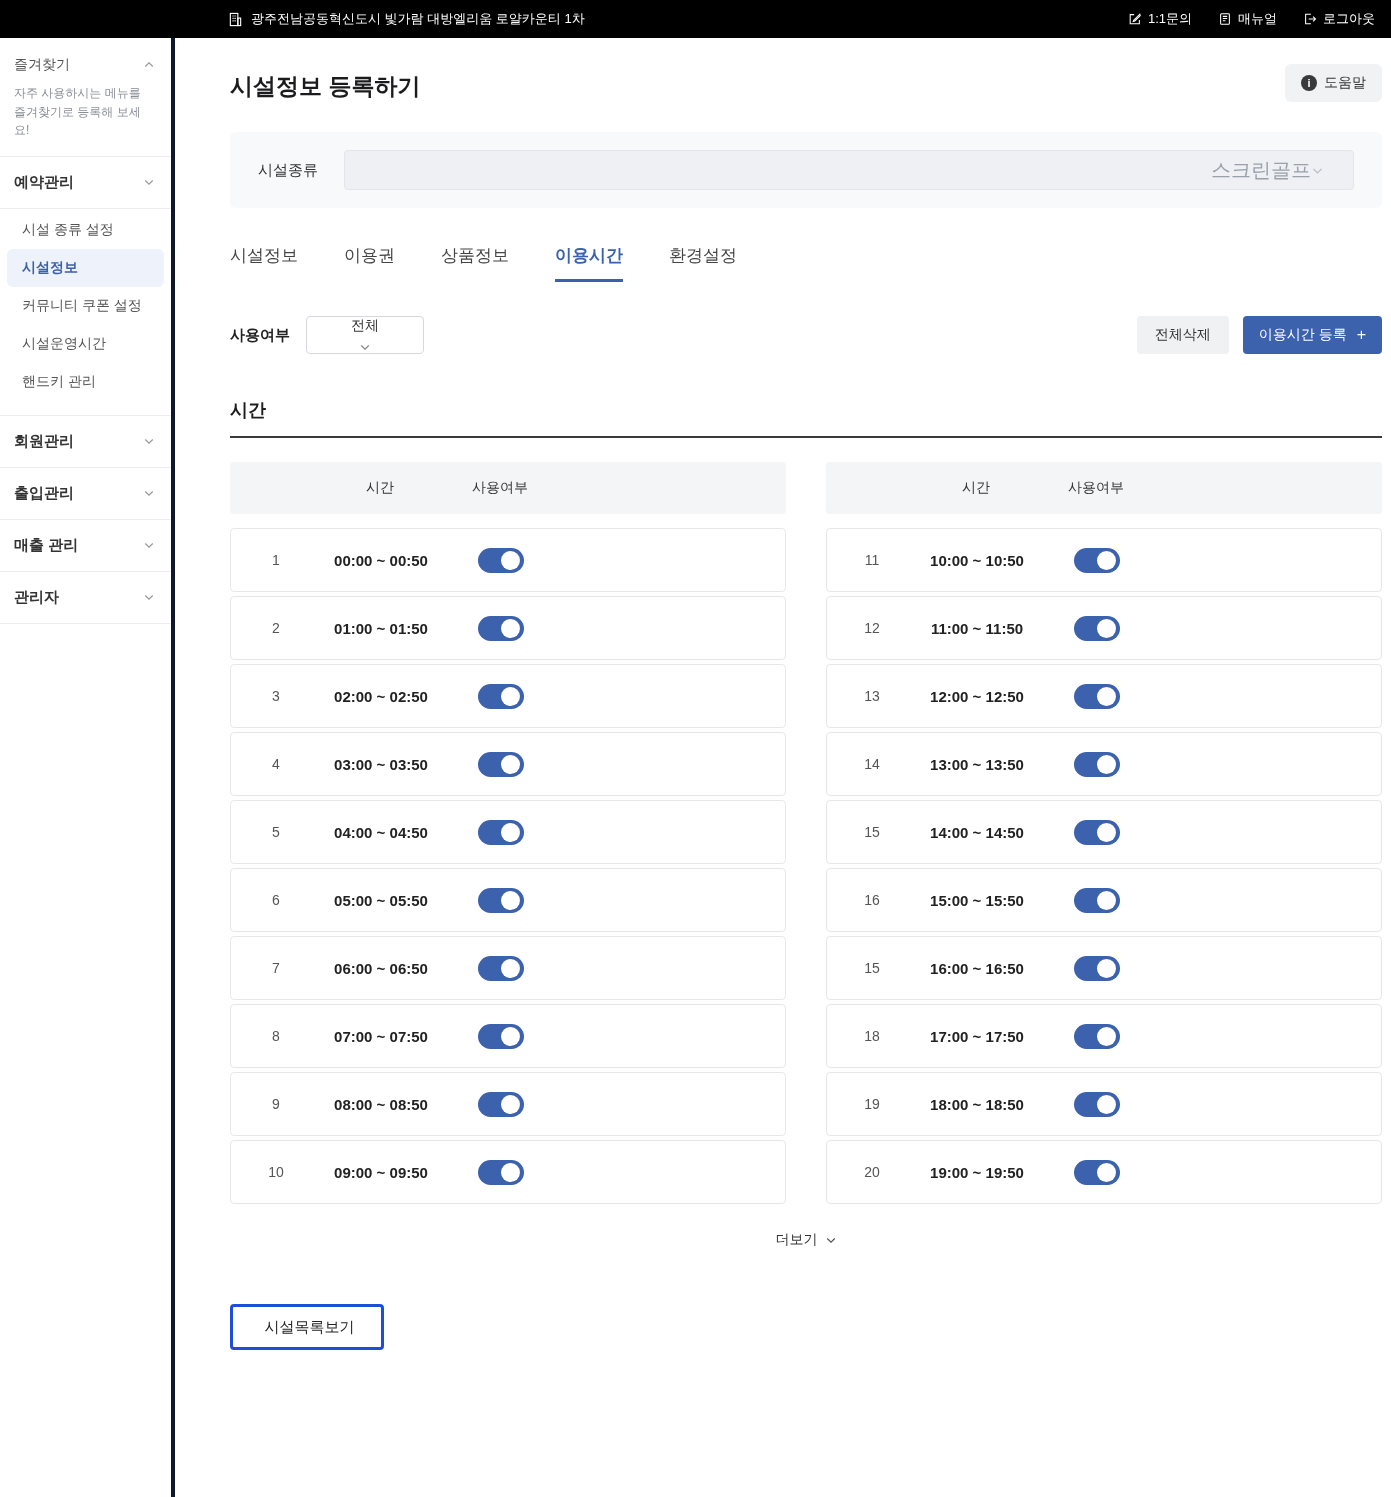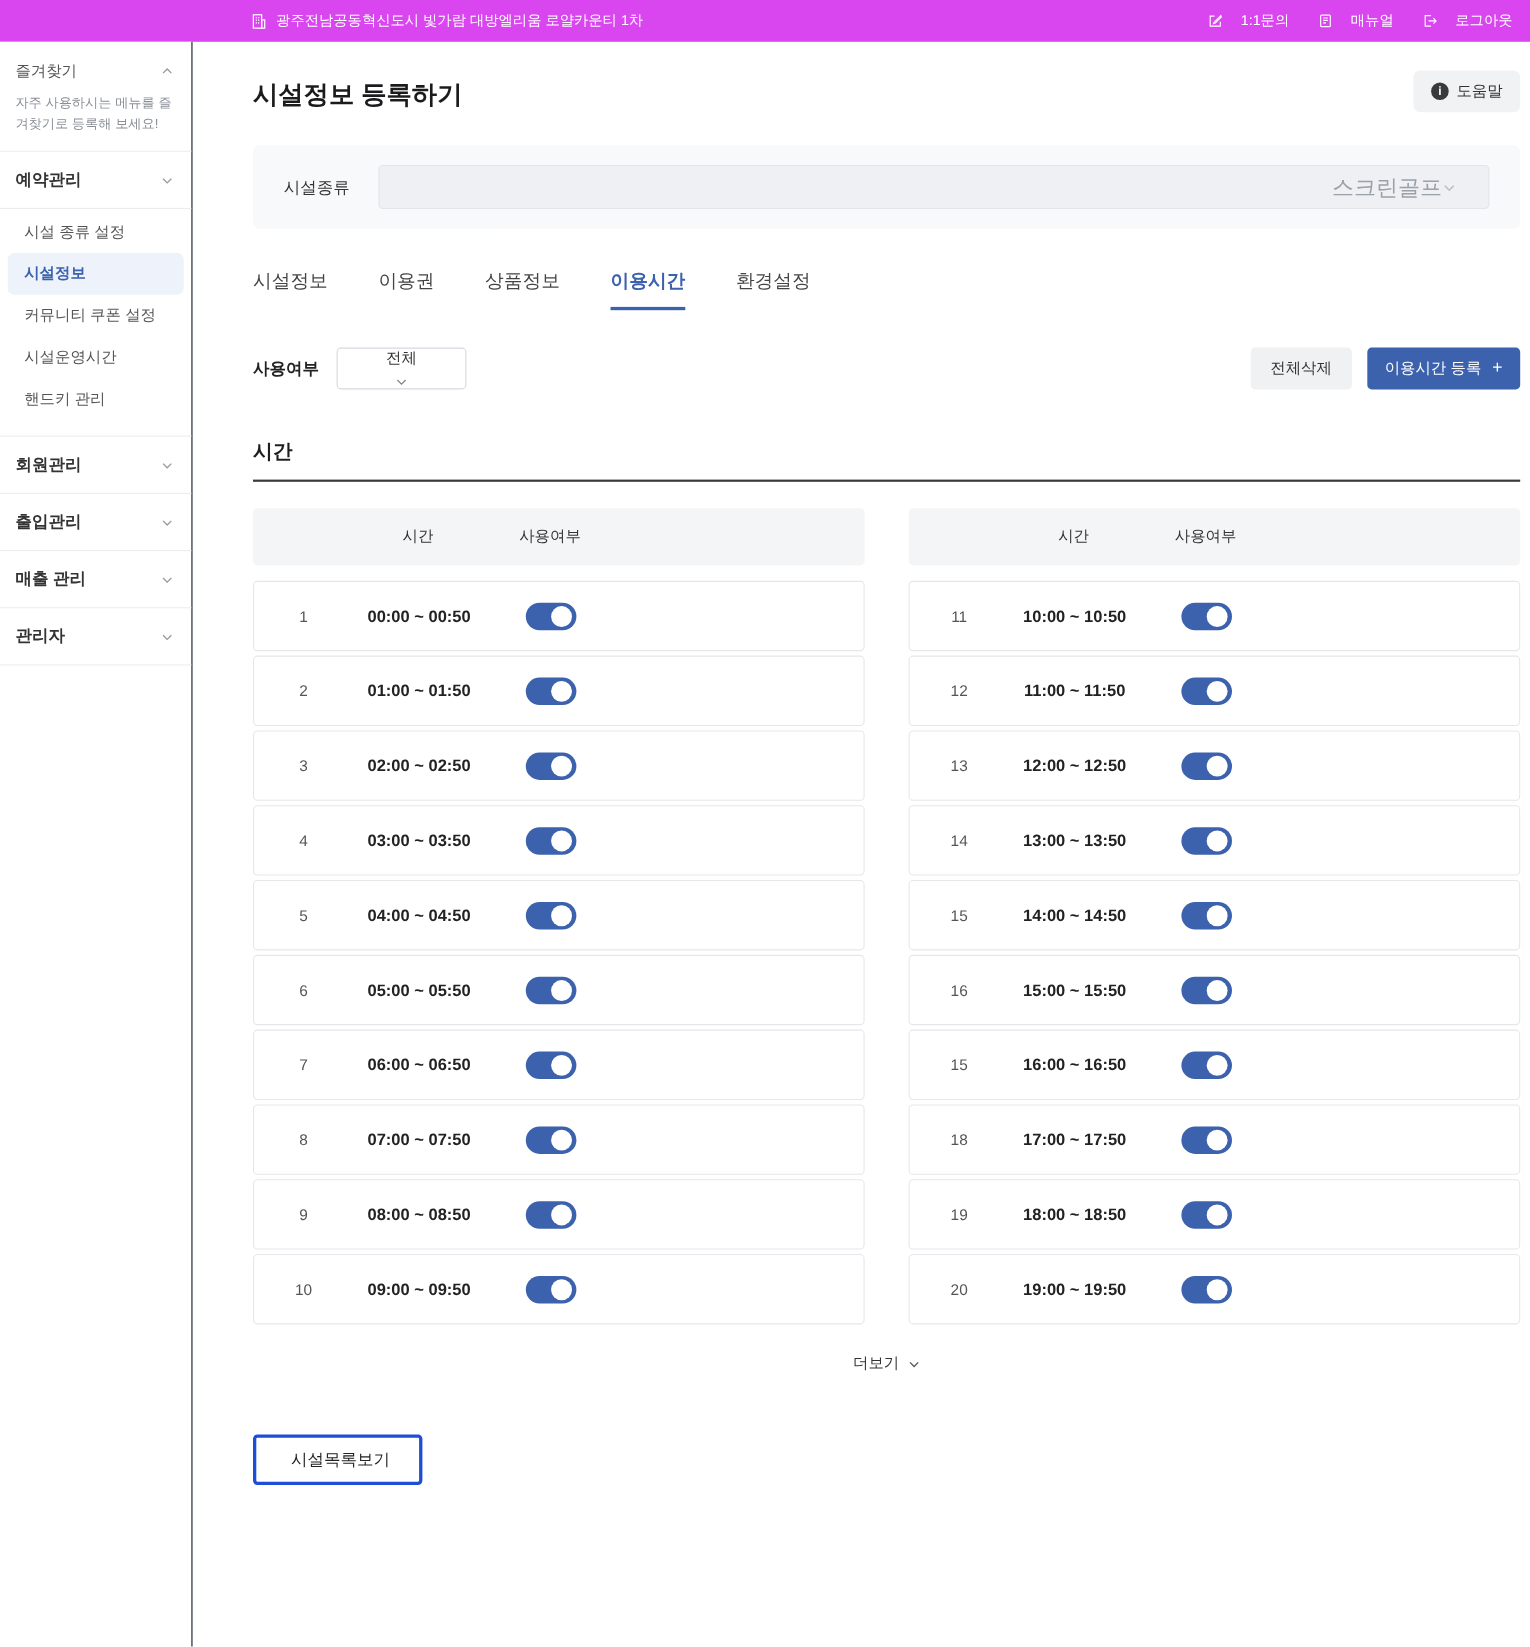--- a/index.html
+++ b/index.html
@@ -10,40 +10,40 @@
     background: #fff;
     color: #222;
     font-family: "Liberation Sans", sans-serif;
     font-size: 15px;
   }
   :root { --primary: #3c61ad; }
 
   
   .topbar {
     height: 38px;
-    background: #d946ef;
+    background: #000000;
     color: #fff;
     display: flex;
     align-items: center;
     justify-content: space-between;
     padding: 0 16px 0 228px;
     font-size: 13px;
   }
   .topbar-left { display: flex; align-items: center; gap: 8px; }
   .topbar-right { display: flex; align-items: center; gap: 26px; }
-  .topbar-link { display: flex; align-items: center; gap: 16px; cursor: pointer; }
+  .topbar-link { display: flex; align-items: center; gap: 6px; cursor: pointer; }
   .topbar svg { display: block; }
 
   
   .layout { display: flex; width: 1391px; min-height: 1459px; }
 
   
   .sidebar {
     flex: 0 0 175px;
-    border-right: 1px solid #0f172a;
+    border-right: 4px solid #0f172a;
     background: #fff;
   }
   .fav-header {
     display: flex; align-items: center; justify-content: space-between;
     padding: 18px 16px 10px 14px;
     font-size: 14px; color: #555;
   }
   .fav-desc {
     padding: 0 16px 16px 14px;
     font-size: 12px; color: #8a8f96; line-height: 1.55;

